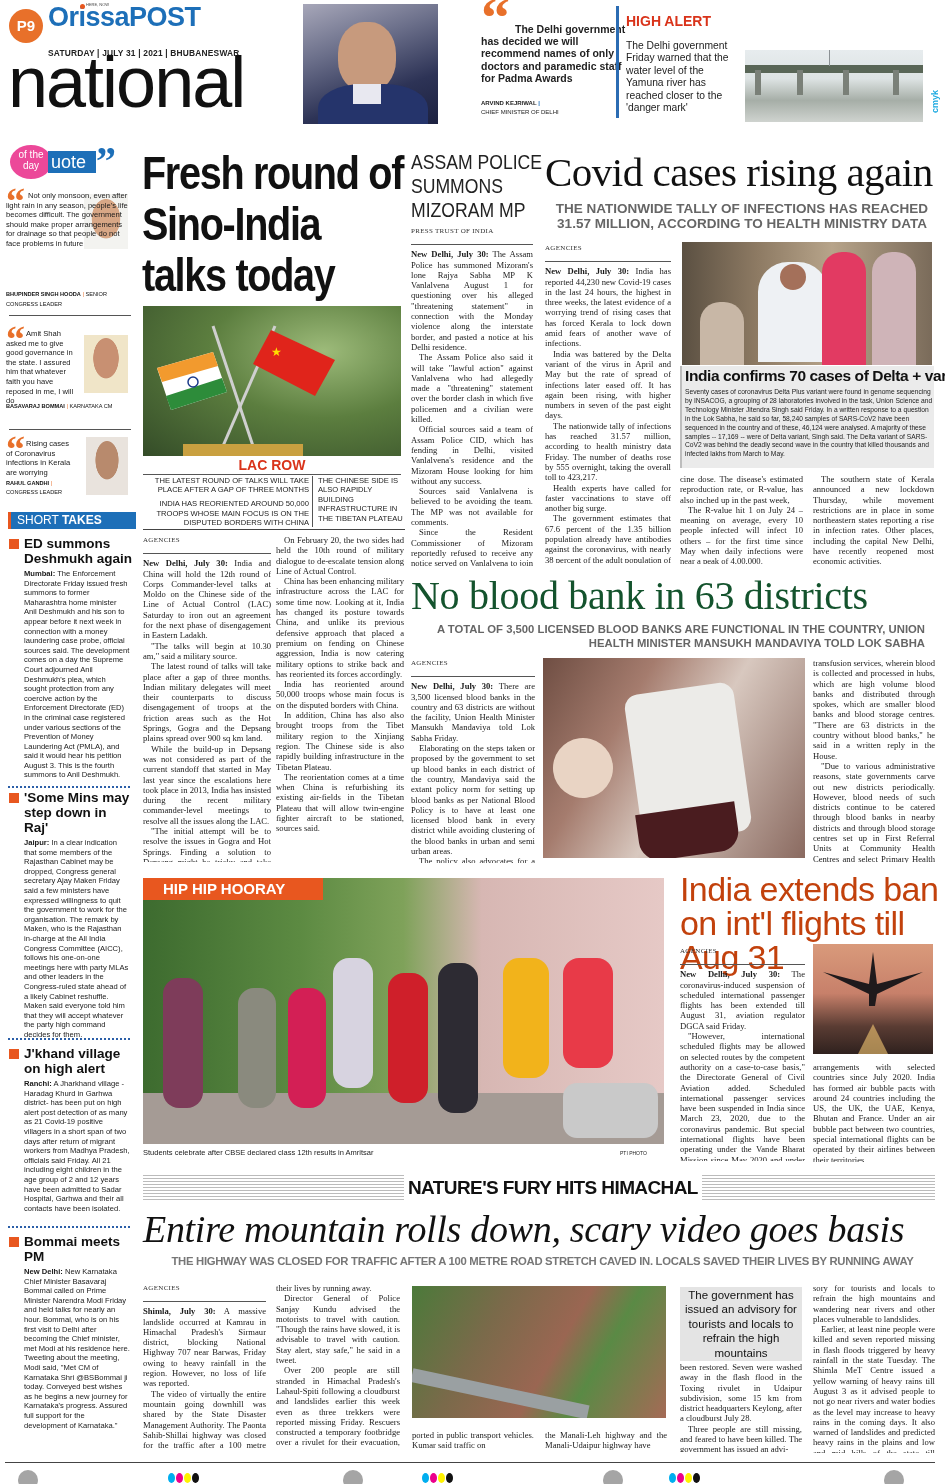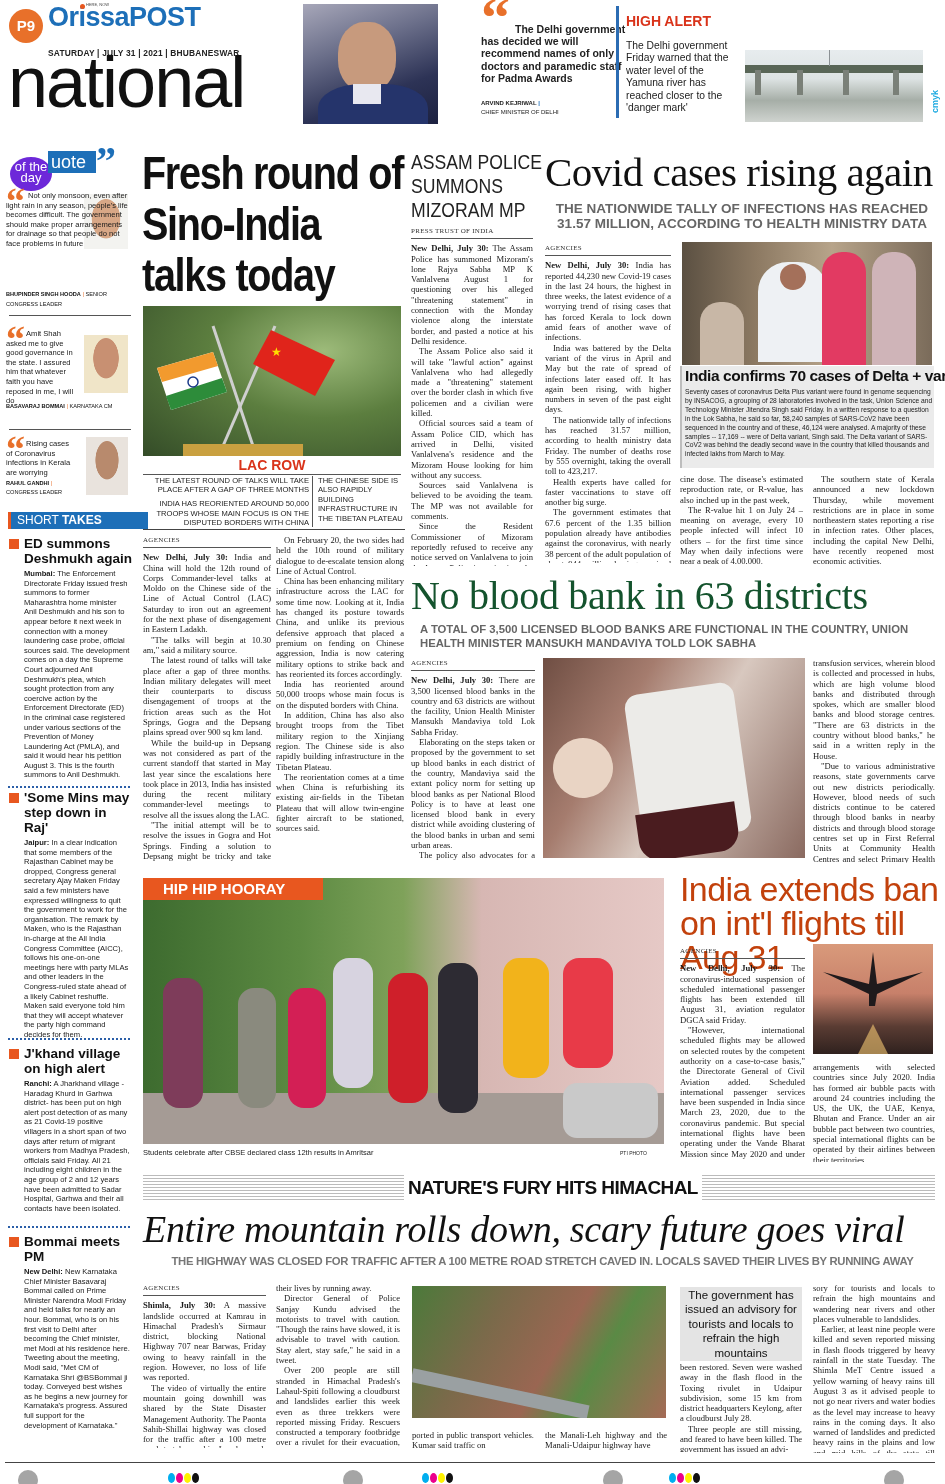--- a/index.html
+++ b/index.html
@@ -6,21 +6,21 @@
 body{width:945px;height:1484px;background:#fff;position:relative;overflow:hidden;font-family:"Liberation Serif",serif;color:#111}
 .abs{position:absolute}
 .sans{font-family:"Liberation Sans",sans-serif}
 .cond{font-family:"Liberation Sans Narrow","Liberation Sans",sans-serif}
 .serif{font-family:"Liberation Serif",serif}
 .body{font-family:"Liberation Serif",serif;font-size:8.6px;line-height:10.3px;text-align:justify;color:#1a1a1a}
 .body p{text-indent:8px}
 .body p.first{text-indent:0}
 .body b{font-weight:bold}
 .dl{font-weight:bold}
-.byline{font-size:7px;letter-spacing:.3px;color:#333;border-bottom:1px solid #555;padding-bottom:2px;margin-bottom:4px;font-family:"Liberation Serif",serif}
+.byline{font-size:7px;letter-spacing:.3px;color:#333;border-bottom:1px solid #555;padding-bottom:8px;margin-bottom:4px;font-family:"Liberation Serif",serif}
 .sidebody{font-family:"Liberation Sans",sans-serif;font-size:7.6px;line-height:9.6px;color:#1a1a1a}
 .sideh{font-family:"Liberation Sans",sans-serif;font-weight:bold;font-size:13.5px;line-height:15px;color:#111;padding-left:24px;position:relative}
 .sideh .sq{position:absolute;left:9px;top:3px;width:10px;height:10px;background:#e8571f}
 .dots{border-top:2px dotted #2b5fa8;margin:4px 6px}
 .quote-mark{color:#e8702a;font-weight:bold;font-family:"Liberation Serif",serif}
 .photo{overflow:hidden}
 </style>
 </head>
 <body>
 
@@ -54,21 +54,21 @@
   <div class="abs" style="left:10px;top:20px;width:6px;height:25px;background:#7a8078"></div>
   <div class="abs" style="left:52px;top:20px;width:6px;height:25px;background:#7a8078"></div>
   <div class="abs" style="left:98px;top:20px;width:6px;height:25px;background:#7a8078"></div>
   <div class="abs" style="left:148px;top:20px;width:6px;height:25px;background:#7a8078"></div>
   <div class="abs" style="left:84px;top:-50px;width:1px;height:66px;background:#8b9194"></div>
 </div>
 <div class="abs sans" style="left:930px;top:90px;font-size:9px;writing-mode:vertical-rl;transform:rotate(180deg);color:#1ba9e0;font-weight:bold">cmyk</div>
 
 <div class="abs" style="left:6px;top:145px;width:128px;height:360px">
   <div class="abs" style="left:0;top:0;width:128px;height:34px">
-    <div class="abs sans" style="left:4px;top:12px;width:42px;height:34px;border-radius:50%;background:#6d28d9;color:#fff;font-size:13px;line-height:11px;text-align:center;padding-top:4px">
+    <div class="abs sans" style="left:4px;top:0;width:42px;height:34px;border-radius:50%;background:#ec4899;color:#fff;font-size:10px;line-height:11px;text-align:center;padding-top:4px">
       <div>of the</div>
         <div>day</div>
     </div>
     <div class="abs sans" style="left:42px;top:6px;width:48px;height:22px;background:#1d6fb8;color:#fff;font-size:18px;line-height:22px;padding-left:3px">uote</div>
     <div class="abs quote-mark" style="left:90px;top:-8px;font-size:40px;color:#1d6fb8">”</div>
   </div>
 
   <div class="abs" style="left:0;top:44px;width:128px">
     <div class="abs quote-mark" style="left:0;top:-10px;font-size:38px">“</div>
     <div class="abs photo" style="left:78px;top:5px;width:44px;height:55px;background:radial-gradient(ellipse at 50% 45%,#d8a786 0 45%,#f3f3f0 47%)"></div>
@@ -87,21 +87,21 @@
 
   <div class="abs" style="left:0;top:292px;width:128px">
     <div class="abs quote-mark" style="left:0;top:-10px;font-size:38px">“</div>
     <div class="abs photo" style="left:80px;top:0;width:42px;height:58px;background:radial-gradient(ellipse at 50% 40%,#b88a6d 0 38%,#e9e3dd 40%)"></div>
     <div class="sidebody" style="position:absolute;left:0;top:2px;width:70px;text-indent:20px">Rising cases of Coronavirus infections in Kerala are worrying</div>
     <div class="abs sans" style="left:0;top:42px;font-size:5.6px;line-height:9px"><b>RAHUL GANDHI</b> <span style="color:#e8702a">|</span><br><span>CONGRESS LEADER</span></div>
   </div>
 </div>
 
 <div class="abs" style="left:0;top:510px;width:134px;height:940px">
-  <div class="abs sans" style="left:8px;top:2px;width:140px;height:17px;background:#1d6fb8;color:#fff;font-size:12px;line-height:17px;padding-left:6px;border-left:3px solid #e8571f">
+  <div class="abs sans" style="left:8px;top:2px;width:128px;height:17px;background:#1d6fb8;color:#fff;font-size:12px;line-height:17px;padding-left:6px;border-left:3px solid #e8571f">
     <span>SHORT </span><b>TAKES</b>
   </div>
 
   <div class="abs" style="left:0;top:26px;width:134px">
     <div class="sideh"><span class="sq"></span><span>ED summons Deshmukh again</span></div>
     <div class="sidebody" style="padding-left:24px;padding-right:4px;margin-top:3px"><b>Mumbai:</b><span> The Enforcement Directorate Friday issued fresh summons to former Maharashtra home minister Anil Deshmukh and his son to appear before it next week in connection with a money laundering case probe, official sources said. The development comes on a day the Supreme Court adjourned Anil Deshmukh's plea, which sought protection from any coercive action by the Enforcement Directorate (ED) in the criminal case registered under various sections of the Prevention of Money Laundering Act (PMLA), and said it would hear his petition August 3. This is the fourth summons to Anil Deshmukh.</span></div>
   </div>
   <div class="abs dots" style="left:2px;top:272px;width:122px"></div>
 
   <div class="abs" style="left:0;top:280px;width:134px">
@@ -158,21 +158,21 @@
   <p>India has reoriented around 50,000 troops whose main focus is on the disputed borders with China.</p>
   <p>In addition, China has also also brought troops from the Tibet military region to the Xinjiang region. The Chinese side is also rapidly building infrastructure in the Tibetan Plateau.</p>
   <p>The reorientation comes at a time when China is refurbishing its existing air-fields in the Tibetan Plateau that will allow twin-engine fighter aircraft to be stationed, sources said.</p>
 </div>
 
 <div class="abs cond" style="left:411px;top:150px;width:130px;font-size:20px;line-height:24px;color:#222;transform:scaleX(.88);transform-origin:left top;width:150px">ASSAM POLICE SUMMONS MIZORAM MP</div>
 <div class="abs body" style="left:411px;top:226px;width:122px;height:340px;overflow:hidden">
   <div class="byline">PRESS TRUST OF INDIA</div>
   <p class="first"><b class="dl">New Delhi, July 30:</b><span> The Assam Police has summoned Mizoram's lone Rajya Sabha MP K Vanlalvena August 1 for questioning over his alleged "threatening statement" in connection with the Monday violence along the interstate border, and pasted a notice at his Delhi residence.</span></p>
   <p>The Assam Police also said it will take "lawful action" against Vanlalvena who had allegedly made a "threatening" statement over the border clash in which five policemen and a civilian were killed.</p>
-  <p>Official sources said a team of Assam Police CID, which has arrived in Delhi, visited Vanlalvena's residence and the Mizoram House looking for him without any success.</p>
+  <p>Official sources said a team of Assam Police CID, which has fending in Delhi, visited Vanlalvena's residence and the Mizoram House looking for him without any success.</p>
   <p>Sources said Vanlalvena is believed to be avoiding the team. The MP was not available for comments.</p>
   <p>Since the Resident Commissioner of Mizoram reportedly refused to receive any notice served on Vanlalvena to join the Assam Police investigation, the CID team pasted the notice on his residence.</p>
 </div>
 
 <div class="abs serif" style="left:545px;top:148px;width:390px;font-size:41px;line-height:48px;color:#111;white-space:nowrap;letter-spacing:-.5px">Covid cases rising again</div>
 <div class="abs sans" style="left:548px;top:201px;width:388px;text-align:center;font-size:13.5px;line-height:15px;font-weight:bold;color:#666">THE NATIONWIDE TALLY OF INFECTIONS HAS REACHED 31.57 MILLION, ACCORDING TO HEALTH MINISTRY DATA</div>
 <div class="abs body" style="left:545px;top:243px;width:126px;height:320px;overflow:hidden">
   <div class="byline">AGENCIES</div>
   <p class="first"><b class="dl">New Delhi, July 30:</b><span> India has reported 44,230 new Covid-19 cases in the last 24 hours, the highest in three weeks, the latest evidence of a worrying trend of rising cases that has forced Kerala to lock down amid fears of another wave of infections.</span></p>
   <p>India was battered by the Delta variant of the virus in April and May but the rate of spread of infections later eased off. It has again been rising, with higher numbers in seven of the past eight days.</p>
@@ -193,21 +193,21 @@
 </div>
 <div class="abs body" style="left:680px;top:474px;width:123px;height:90px;overflow:hidden">
   <p class="first">cine dose. The disease's estimated reproduction rate, or R-value, has also inched up in the past week,</p>
   <p>The R-value hit 1 on July 24 – meaning on average, every 10 people infected will infect 10 others – for the first time since May when daily infections were near a peak of 4,00,000.</p>
 </div>
 <div class="abs body" style="left:813px;top:474px;width:121px;height:90px;overflow:hidden">
   <p>The southern state of Kerala announced a new lockdown Thursday, while movement restrictions are in place in some northeastern states reporting a rise in infection rates. Other places, including the capital New Delhi, have recently reopened most economic activities.</p>
 </div>
 
 <div class="abs serif" style="left:411px;top:572px;width:525px;font-size:40px;line-height:48px;color:#14532d;white-space:nowrap;letter-spacing:-.3px">No blood bank in 63 districts</div>
-<div class="abs sans" style="left:420px;top:622px;width:505px;text-align:left;font-size:11.3px;line-height:14px;font-weight:bold;color:#666">A TOTAL OF 3,500 LICENSED BLOOD BANKS ARE FUNCTIONAL IN THE COUNTRY, UNION HEALTH MINISTER MANSUKH MANDAVIYA TOLD LOK SABHA</div>
+<div class="abs sans" style="left:420px;top:622px;width:505px;text-align:right;font-size:11.3px;line-height:14px;font-weight:bold;color:#666">A TOTAL OF 3,500 LICENSED BLOOD BANKS ARE FUNCTIONAL IN THE COUNTRY, UNION HEALTH MINISTER MANSUKH MANDAVIYA TOLD LOK SABHA</div>
 <div class="abs body" style="left:411px;top:658px;width:124px;height:205px;overflow:hidden">
   <div class="byline">AGENCIES</div>
   <p class="first"><b class="dl">New Delhi, July 30:</b><span> There are 3,500 licensed blood banks in the country and 63 districts are without the facility, Union Health Minister Mansukh Mandaviya told Lok Sabha Friday.</span></p>
   <p>Elaborating on the steps taken or proposed by the government to set up blood banks in each district of the country, Mandaviya said the extant policy norm for setting up blood banks as per National Blood Policy is to have at least one licensed blood bank in every district while avoiding clustering of the blood banks in urban and semi urban areas.</p>
   <p>The policy also advocates for a hub and spoke approach towards</p>
 </div>
 <div class="abs photo" style="left:543px;top:658px;width:262px;height:200px;background:linear-gradient(120deg,#6f4e43 0%,#a57c6e 30%,#d8c8bf 55%,#8a6a60 100%)">
   <div class="abs" style="left:90px;top:30px;width:110px;height:150px;border-radius:14px;background:#ecebe8;transform:rotate(-8deg)"></div>
   <div class="abs" style="left:95px;top:150px;width:100px;height:48px;border-radius:0 0 20px 20px;background:#4a1c1f;transform:rotate(-8deg)"></div>
   <div class="abs" style="left:10px;top:80px;width:60px;height:60px;border-radius:30px;background:#e9d4c4;transform:rotate(-30deg)"></div>
@@ -244,21 +244,21 @@
     <polygon points="60,8 64,40 110,28 64,50 62,62 56,62 56,50 10,28 56,40" fill="#1f1a1c"></polygon>
     <polygon points="45,110 60,80 75,110" fill="#f5c873" opacity=".6"></polygon>
   </svg>
 </div>
 <div class="abs body" style="left:813px;top:1062px;width:122px;height:100px;overflow:hidden">
   <p class="first">arrangements with selected countries since July 2020. India has formed air bubble pacts with around 24 countries including the US, the UK, the UAE, Kenya, Bhutan and France. Under an air bubble pact between two countries, special international flights can be operated by their airlines between their territories.</p>
 </div>
 
 <div class="abs" style="left:143px;top:1175px;width:792px;height:26px;background:repeating-linear-gradient(180deg,#bbb 0 1px,#fff 1px 3px)"></div>
 <div class="abs sans" style="left:404px;top:1175px;padding:0 4px;background:#fff;font-size:19px;line-height:26px;font-weight:bold;color:#111;letter-spacing:-.6px">NATURE'S FURY HITS HIMACHAL</div>
-<div class="abs serif" style="left:143px;top:1206px;width:800px;font-size:38px;line-height:46px;font-style:italic;color:#111;white-space:nowrap;letter-spacing:-.3px">Entire mountain rolls down, scary future goes viral</div>
+<div class="abs serif" style="left:143px;top:1206px;width:800px;font-size:38px;line-height:46px;font-style:italic;color:#111;white-space:nowrap;letter-spacing:-.3px">Entire mountain rolls down, scary video goes basis</div>
 <div class="abs sans" style="left:150px;top:1255px;width:785px;text-align:center;font-size:11.3px;font-weight:bold;color:#777;white-space:nowrap;letter-spacing:-.3px">THE HIGHWAY WAS CLOSED FOR TRAFFIC AFTER A 100 METRE ROAD STRETCH CAVED IN. LOCALS SAVED THEIR LIVES BY RUNNING AWAY</div>
 <div class="abs body" style="left:143px;top:1283px;width:123px;height:165px;overflow:hidden">
   <div class="byline">AGENCIES</div>
   <p class="first"><b class="dl">Shimla, July 30:</b><span> A massive landslide occurred at Kamrau in Himachal Pradesh's Sirmaur district, blocking National Highway 707 near Barwas, Friday owing to heavy rainfall in the region. However, no loss of life was reported.</span></p>
   <p>The video of virtually the entire mountain going downhill was shared by the State Disaster Management Authority. The Paonta Sahib-Shillai highway was closed for the traffic after a 100 metre road stretch caved in. Locals saved</p>
 </div>
 <div class="abs body" style="left:276px;top:1283px;width:124px;height:165px;overflow:hidden">
   <p class="first">their lives by running away.</p>
   <p>Director General of Police Sanjay Kundu advised the motorists to travel with caution. "Though the rains have slowed, it is advisable to travel with caution. Stay alert, stay safe," he said in a tweet.</p>
   <p>Over 200 people are still stranded in Himachal Pradesh's Lahaul-Spiti following a cloudburst and landslides earlier this week even as three trekkers were reported missing Friday. Rescuers constructed a temporary footbridge over a rivulet for their evacuation, Deputy Commissioner Neeraj Kumar told the media. Later, they were trans-</p>

